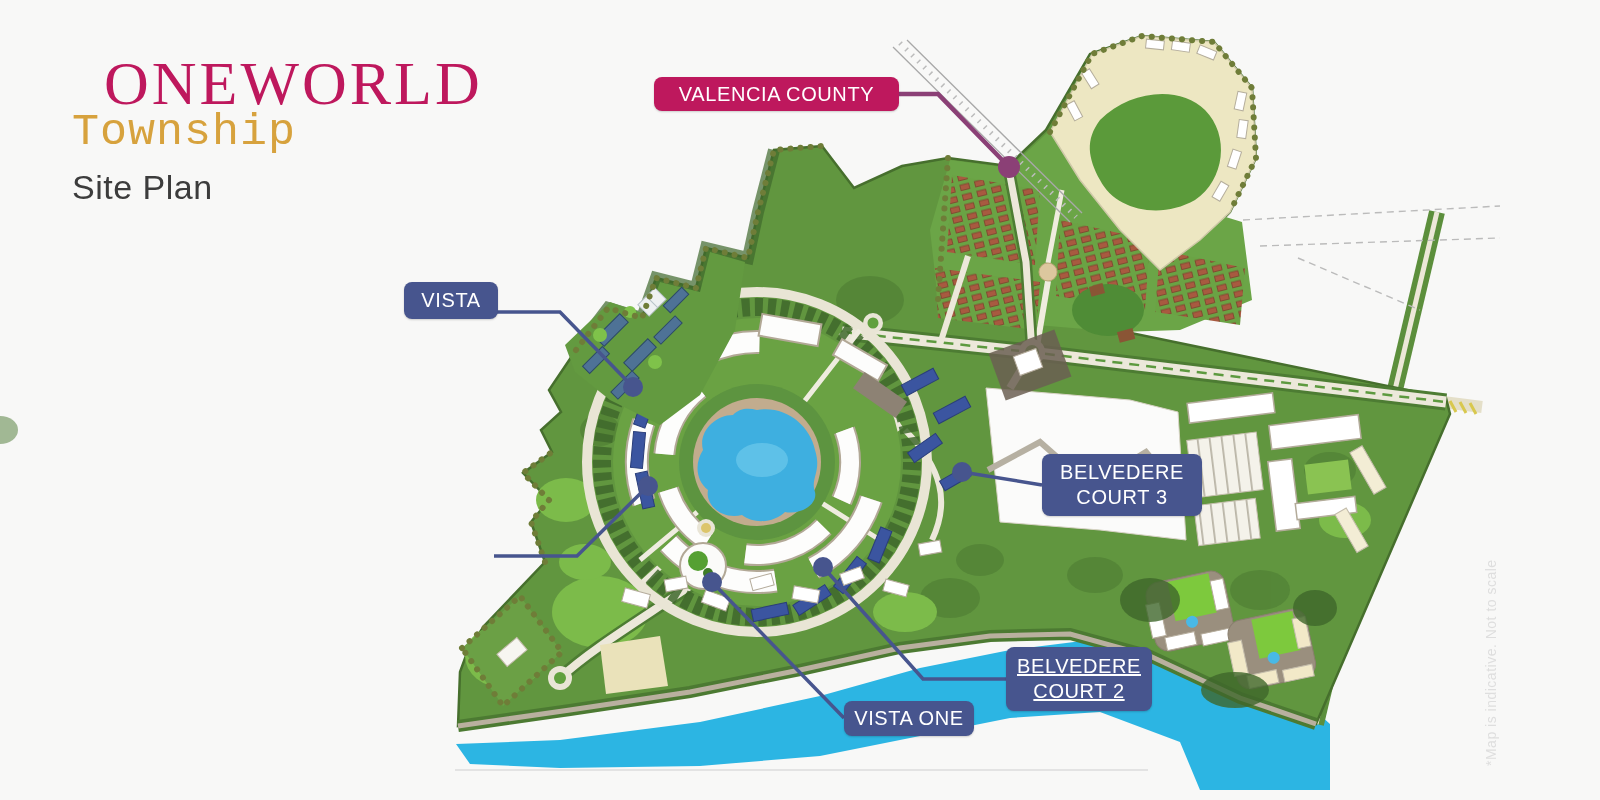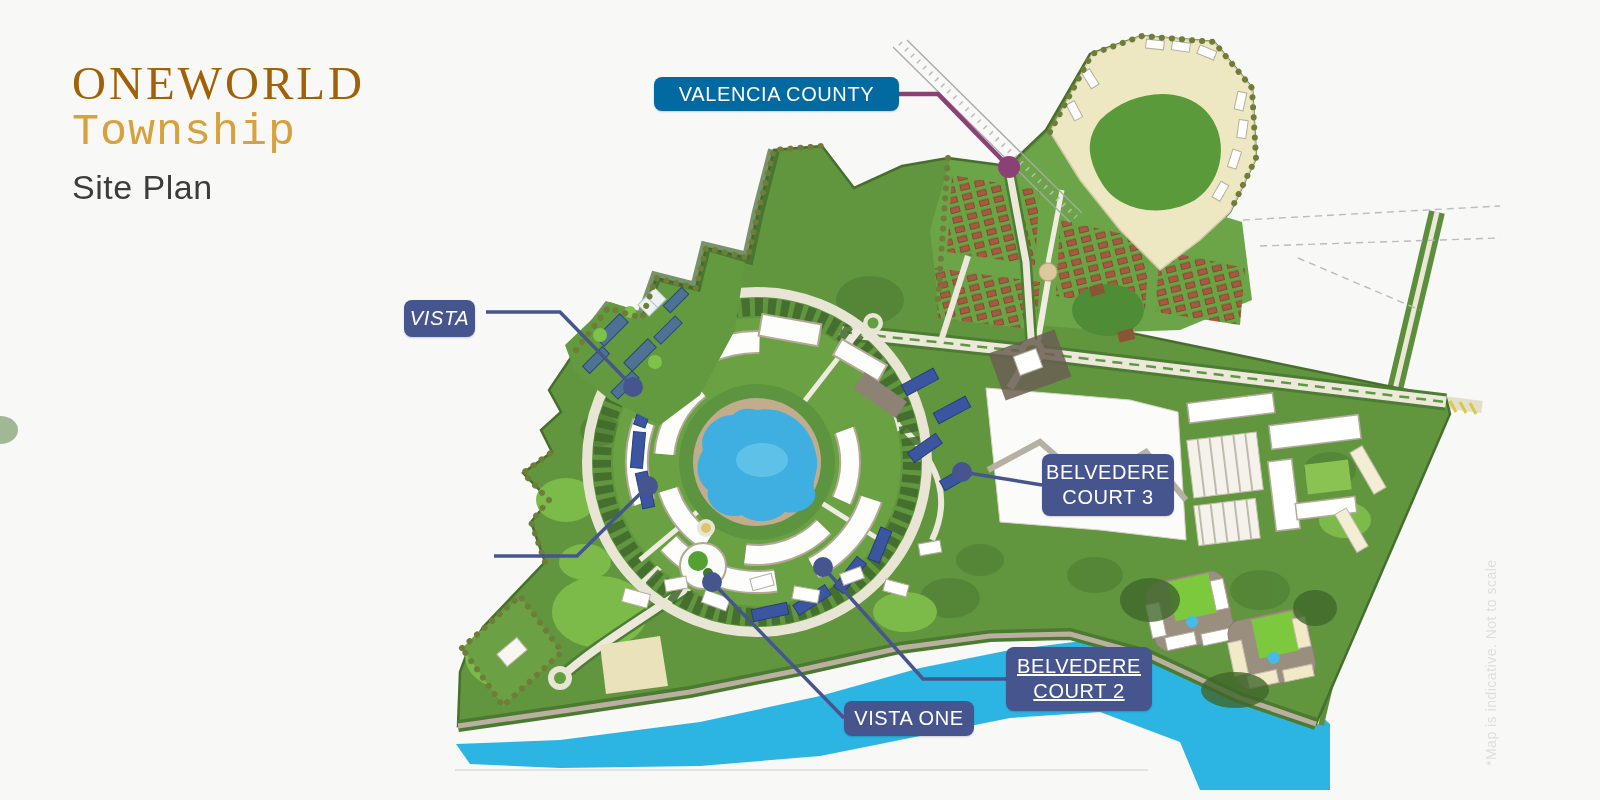--- a/index.html
+++ b/index.html
@@ -2,36 +2,36 @@
 <html><head>
 <meta charset="utf-8">
 <style>
   html,body{margin:0;padding:0;}
   body{width:1600px;height:800px;position:relative;background:#f8f8f7;overflow:hidden;
        font-family:"Liberation Sans",sans-serif;}
   .stage{position:absolute;inset:0;width:1600px;height:800px;}
   svg.map{position:absolute;left:0;top:0;z-index:1;}
   
   .brand{position:absolute;left:72px;top:58px;z-index:3;}
-  .brand .l1{font-family:"Liberation Serif",serif;font-size:47px;line-height:50px;
-             letter-spacing:3px;color:#a16207;}
+  .brand .l1{font-family:"Liberation Serif",serif;font-size:62px;line-height:50px;
+             letter-spacing:3px;color:#be185d;margin-left:32px;}
   .brand .l2{font-family:Liberation Mono, monospace;font-size:45px;line-height:50px;
              letter-spacing:1px;color:#d7a23d;}
   .brand .l3{font-size:34px;line-height:30px;color:#3c3c3c;margin-top:14px;letter-spacing:.5px;}
   
   .map-label{position:absolute;z-index:4;display:flex;align-items:center;justify-content:center;
              text-align:center;color:#ffffff;font-size:20px;line-height:25px;letter-spacing:.6px;
              border-radius:8px;box-sizing:border-box;padding:2px 8px;
              box-shadow:0 1px 2px rgba(0,0,0,.18);}
   .lbl-blue{background:#47558e;}
-  .lbl-purple{background:#0369a1;}
+  .lbl-purple{background:#be185d;}
   #lbl-valencia{left:654px;top:77px;width:245px;height:34px;}
-  #lbl-vista{left:404px;top:300px;width:71px;height:37px;font-style:italic;}
+  #lbl-vista{left:404px;top:282px;width:94px;height:37px;}
   #lbl-court1{left:342px;top:524px;width:152px;height:64px;}
-  #lbl-court3{left:1042px;top:454px;width:132px;height:62px;}
+  #lbl-court3{left:1042px;top:454px;width:160px;height:62px;}
   #lbl-court2{left:1006px;top:647px;width:146px;height:64px;text-decoration:underline;}
   #lbl-clubone{left:844px;top:701px;width:130px;height:35px;}
 </style>
 </head>
 <body>
 
 <div class="stage">
 
 <svg class="map" width="1600" height="800" viewBox="0 0 1600 800">
   <defs>

